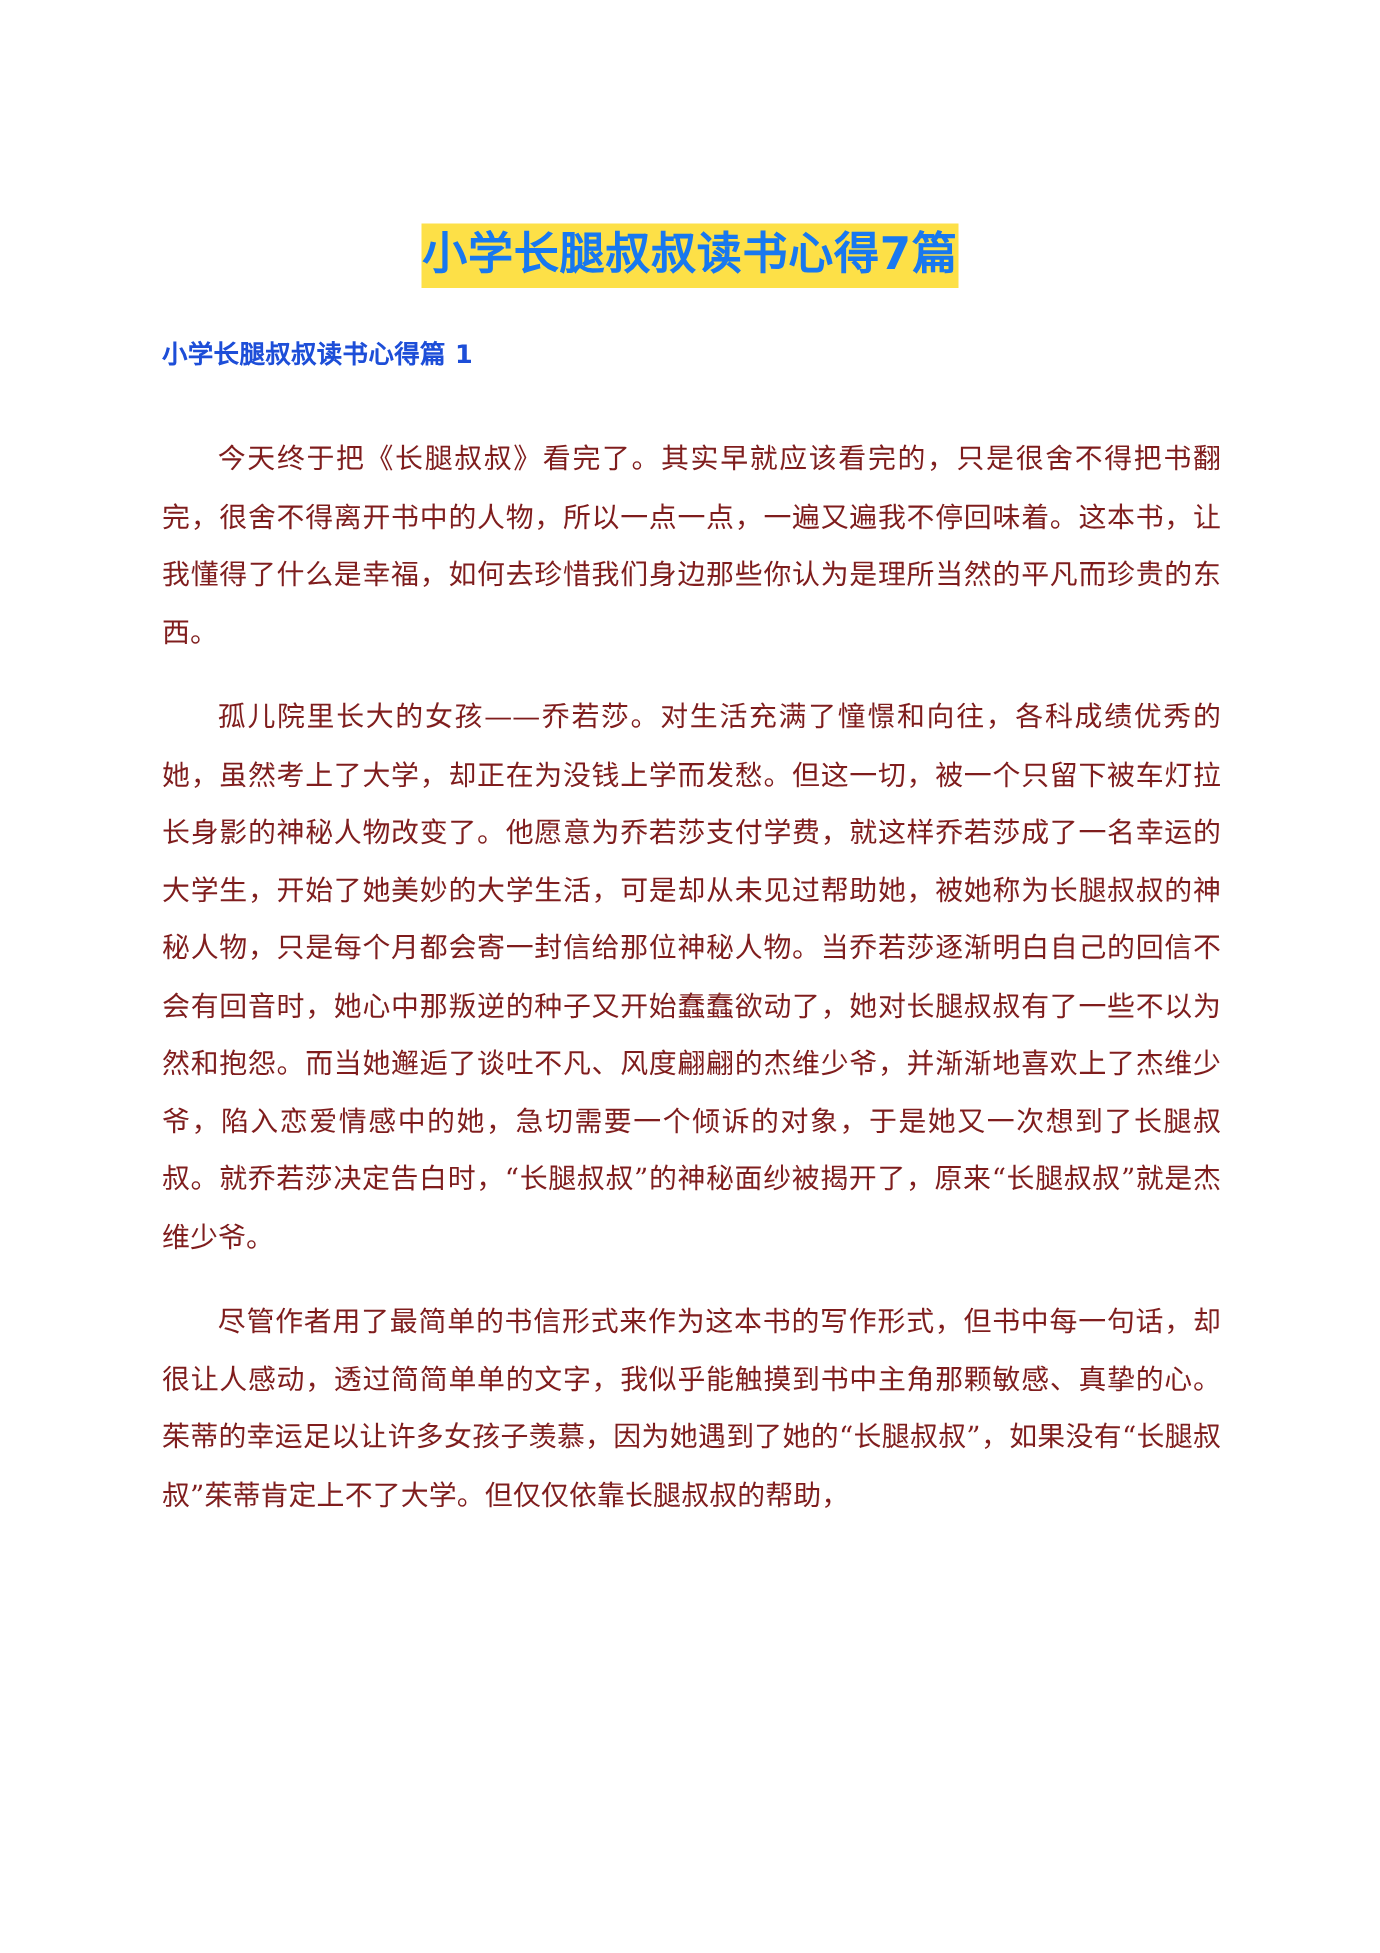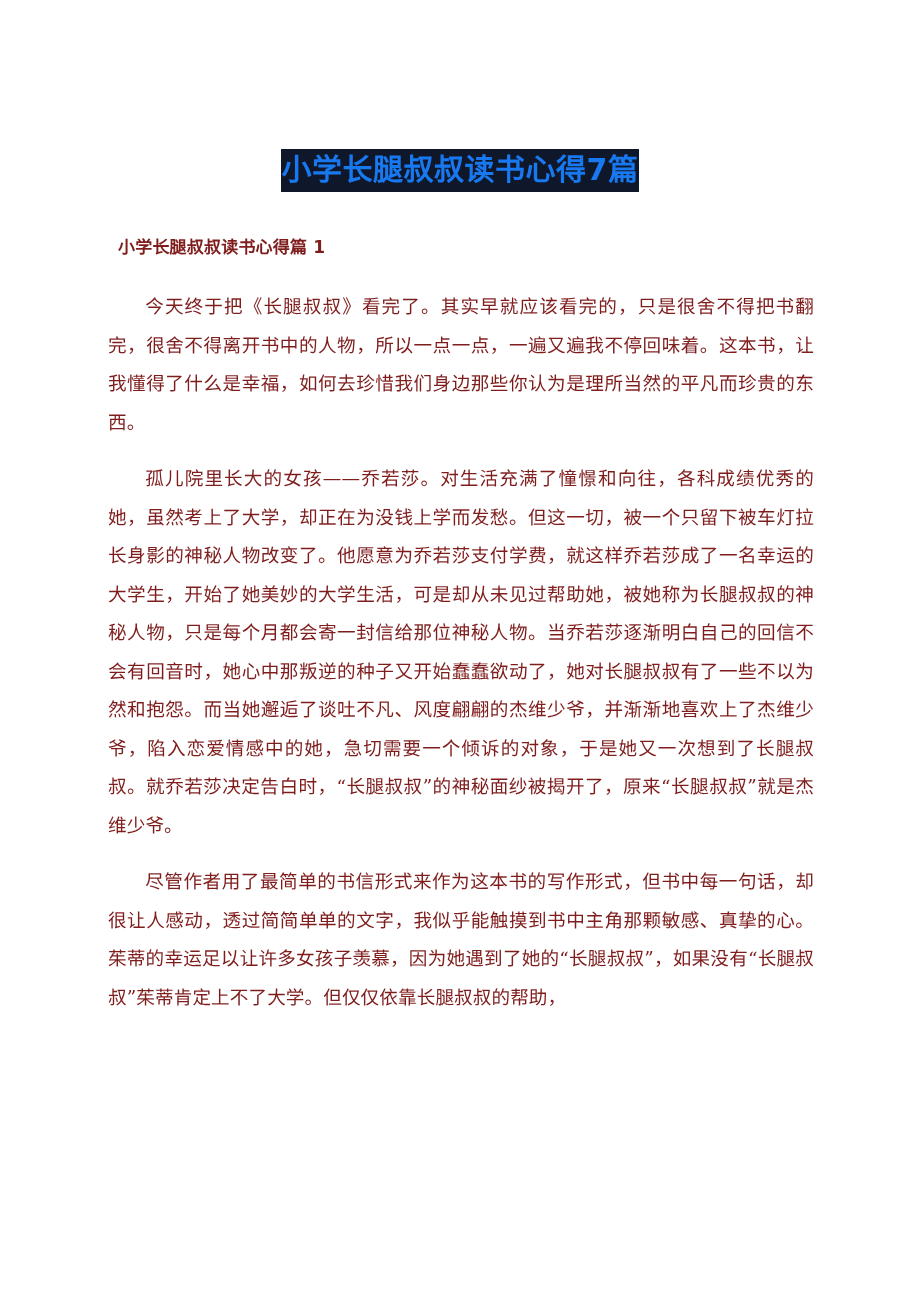--- a/index.html
+++ b/index.html
@@ -42,39 +42,39 @@
     line-height: 1.0;
     font-weight: 700;
     letter-spacing: 0.5px;
     position: absolute;
     left: 0;
     top: 155px;
     width: 704px;
   }
   .doc-title .hl {
     color: #1878ef;
-    background: #0f172a;
+    background: #fde047;
     padding: 3px 1px 5px 1px;
     box-decoration-break: clone;
     -webkit-box-decoration-break: clone;
     font-family: "DejaVu Sans", "Liberation Sans", sans-serif;
     font-weight: 700;
   }
 
   
   .section-heading {
     position: absolute;
     left: 0;
     top: 227px;
-    margin: 10px;
+    margin: 0;
     padding: 0;
     font-size: 17px;
     line-height: 1.2;
     font-weight: 700;
-    color: #7f1d1d;
+    color: #1d4ed8;
     font-family: "DejaVu Sans", "Liberation Sans", sans-serif;
     letter-spacing: 0.2px;
   }
 
   
   .body-block {
     position: absolute;
     left: 0;
     top: 288px;
     width: 706px;

